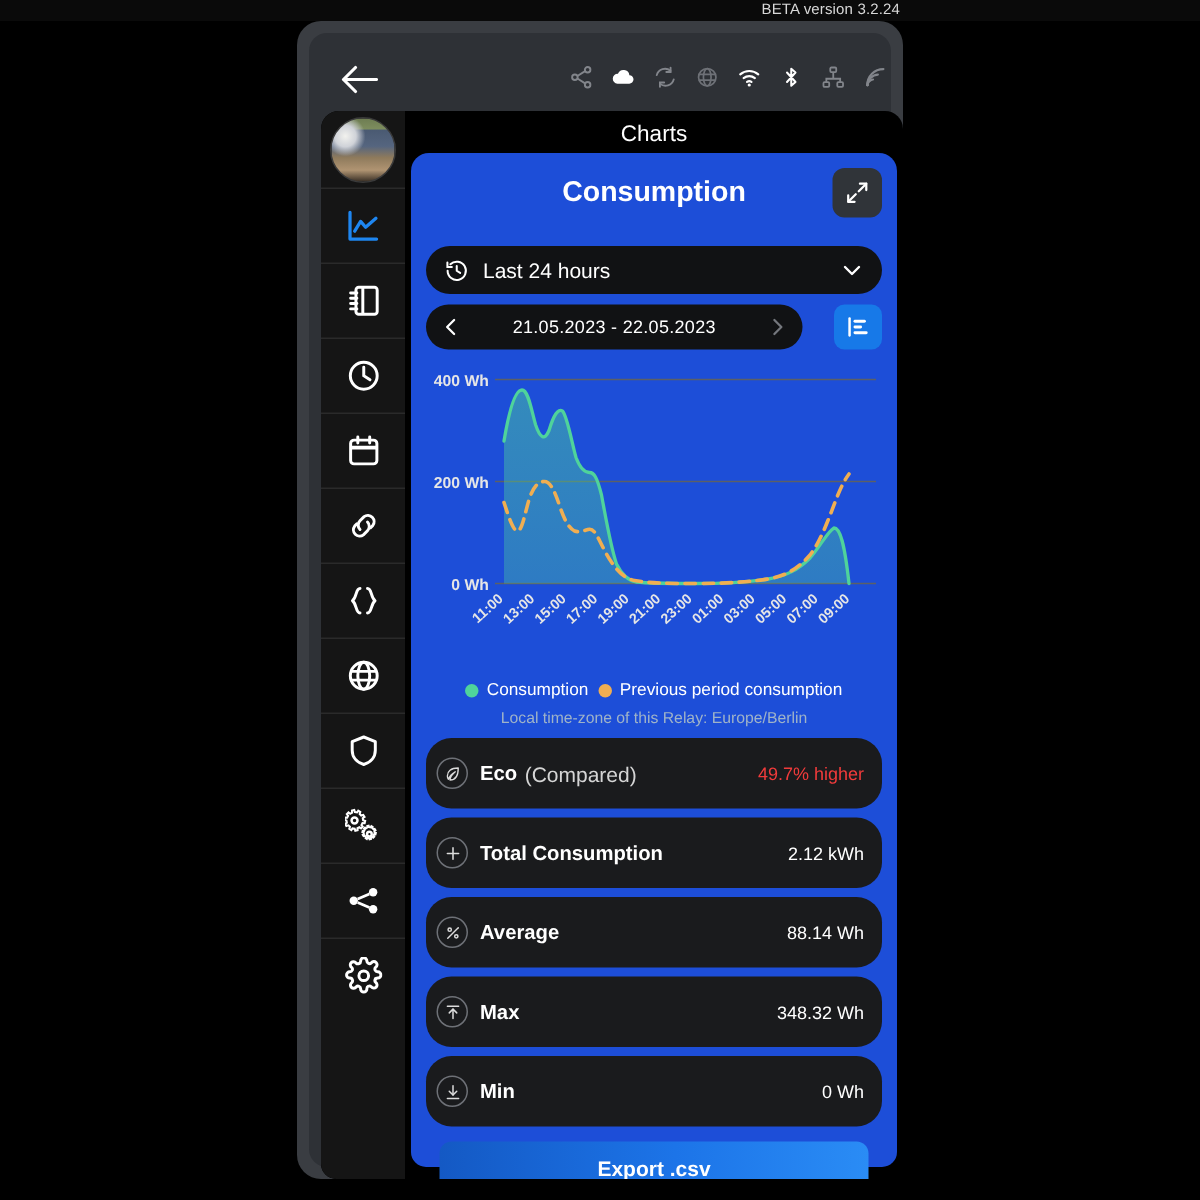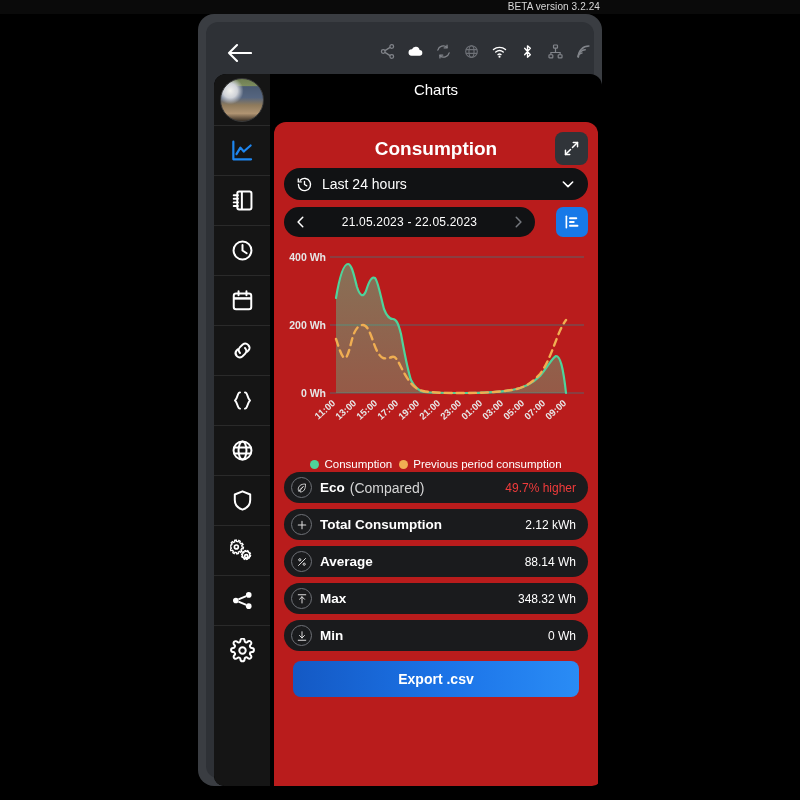--- a/index.html
+++ b/index.html
@@ -92,44 +92,44 @@
     width: 332px; height: 712px;
   }
   .page-title {
     height: 32px; line-height: 32px;
     text-align: center; color: #ffffff;
     font-size: 15px;
   }
 
   
   .panel {
-    position: absolute; left: 4px; top: 48px;
+    position: absolute; left: 4px; top: 28px;
     width: 324px; height: 676px;
-    background: #b91c1c;
+    background: #1d4ed8;
     border-radius: 12px 12px 10px 10px;
     padding: 8px 10px 0 10px;
   }
   .panel-head {
     position: relative; height: 38px;
     display: flex; align-items: center; justify-content: center;
   }
   .panel-title { color: #fff; font-size: 19px; font-weight: bold; }
   .expand-btn {
     position: absolute; right: 0; top: 2px;
     width: 33px; height: 33px; border-radius: 8px;
     background: #303439;
     display: flex; align-items: center; justify-content: center;
     cursor: pointer;
   }
 
   
   .range-select {
     height: 32px; border-radius: 16px; background: #111214;
     display: flex; align-items: center; padding: 0 12px;
-    margin-bottom: 7px; cursor: pointer;
+    margin-bottom: 7px; cursor: pointer; margin-top: 16px;
   }
   .range-select .lbl { color: #fff; font-size: 14px; margin-left: 9px; flex: 1; }
 
   .daterow { display: flex; gap: 21px; margin-bottom: 9px; align-items: center; }
   .datenav {
     flex: 1; height: 30px; border-radius: 15px; background: #111214;
     display: flex; align-items: center; padding: 0 10px; cursor: pointer;
   }
   .datenav .dtext {
     flex: 1; text-align: center; color: #ffffff; font-size: 12px; letter-spacing: .2px;
@@ -152,21 +152,21 @@
   .lg-item { display: flex; align-items: center; gap: 5px; }
   .lg-dot { width: 9px; height: 9px; border-radius: 50%; flex: none; }
   .lg-text { color: #ffffff; font-size: 11.5px; }
   .tz-note {
     text-align: center; color: #9fb3c8; font-size: 10.5px;
     margin-top: 5px; margin-bottom: 7px;
   }
 
   
   .stat-row {
-    height: 31px; border-radius: 17px; background: #1a1b1d;
+    height: 47px; border-radius: 17px; background: #1a1b1d;
     display: flex; align-items: center; padding: 0 12px 0 7px;
     margin-bottom: 6px;
   }
   .stat-ic {
     width: 21px; height: 21px; border-radius: 50%;
     border: 1px solid #6e7177;
     display: flex; align-items: center; justify-content: center;
     flex: none; margin-right: 8px;
   }
   .stat-ic svg { width: 12px; height: 12px; }
@@ -460,20 +460,21 @@
             <div class="legend">
               <div class="lg-item">
                 <span class="lg-dot" style="background:#4fd39b"></span>
                 <span class="lg-text">Consumption</span>
               </div>
               <div class="lg-item">
                 <span class="lg-dot" style="background:#f0ae52"></span>
                 <span class="lg-text">Previous period consumption</span>
               </div>
             </div>
+            <div class="tz-note">Local time-zone of this Relay: Europe/Berlin</div>
 
             <div class="stat-row">
               <span class="stat-ic">
                 <svg viewBox="0 0 24 24">
                     <path d="M19 4C9 4 4.5 8.5 4.5 14.5c0 2.5 1.4 4.5 1.4 4.5S8 13 15 9c-4.5 3.8-7 8-7 11 8 0 11-5.5 11-16z" fill="none" stroke="#dcdcdc" stroke-width="1.8" stroke-linejoin="round"></path>
                   </svg>
               </span>
               <span class="stat-label">Eco</span>
               <span class="stat-sub">(Compared)</span>
               <span class="stat-val alert">49.7% higher</span>

